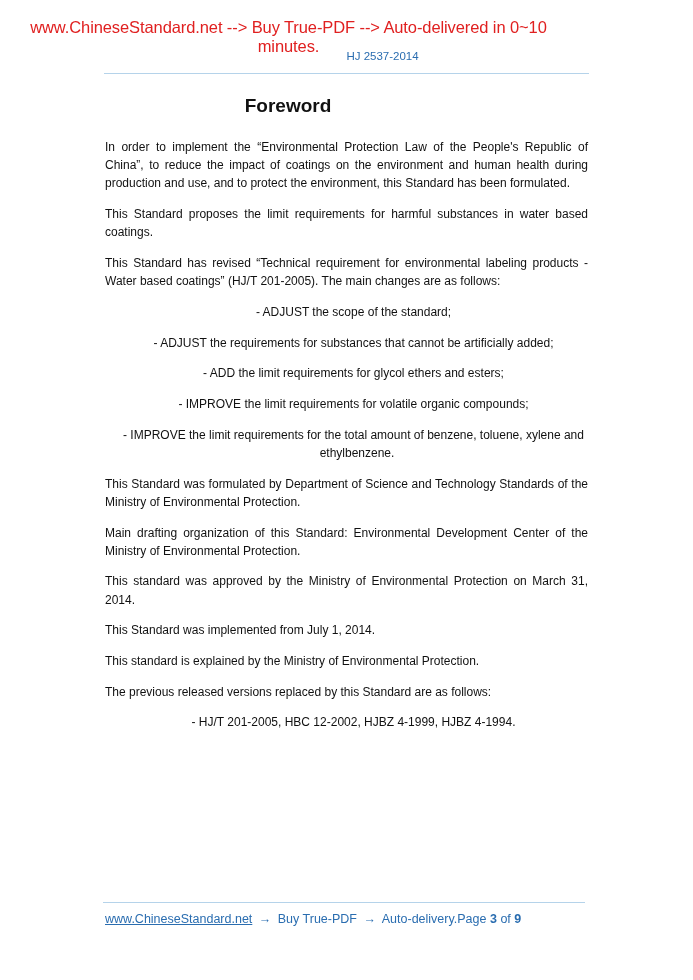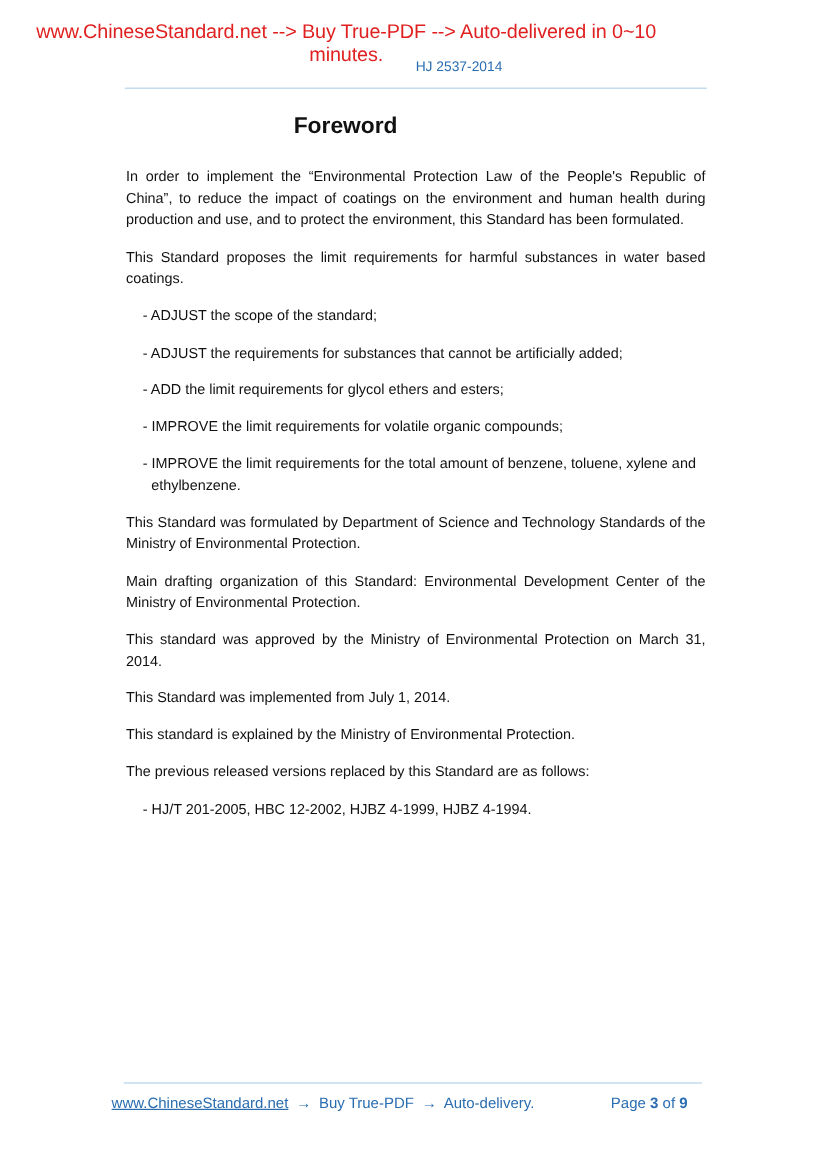--- a/index.html
+++ b/index.html
@@ -21,45 +21,46 @@
     }
     .title {
       position: absolute; top: 95px; left: 0; width: 576px; text-align: center;
       font-weight: bold; font-size: 19px; color: #111;
     }
     .body {
       position: absolute; top: 138px; left: 105px; width: 483px;
       font-size: 12px; line-height: 18.2px;
     }
     .para { margin: 0 0 12.5px 0; text-align: justify; }
-    .list-item { margin: 0 0 12.5px 14px; padding-left: 7px; text-indent: -7px; text-align: left; }
+    .list-item { margin: 0 0 12.5px 14px; padding-left: 7px; text-indent: -7px; text-align: center; }
     .footer-rule {
       position: absolute; top: 902px; left: 103px; width: 482px; height: 1px;
       background: #b5d3ea;
     }
     .footer {
-      position: absolute; top: 912px; left: 93px; width: 480px;
-      font-size: 12.5px; color: #2a6db0; display: flex; justify-content: space-between;
+      position: absolute; top: 912px; left: 105px; width: 480px;
+      font-size: 12.5px; color: #2a6db0; display: flex; 
     }
     .footer a { color: #2a6db0; text-decoration: underline; }
     .footer .arrow { margin: 0 3px; }
     .footer b { font-weight: bold; }
   </style>
 </head>
 <body>
 
 <div class="top-banner">www.ChineseStandard.net --&gt; Buy True-PDF --&gt; Auto-delivered in 0~10 minutes.</div>
 <div class="doc-code">HJ 2537-2014</div>
 <div class="header-rule"></div>
 
 <div class="title">Foreword</div>
 
 <div class="body">
   <p class="para">In order to implement the “Environmental Protection Law of the People's Republic of China”, to reduce the impact of coatings on the environment and human health during production and use, and to protect the environment, this Standard has been formulated.</p>
   <p class="para">This Standard proposes the limit requirements for harmful substances in water based coatings.</p>
+  <p class="para">This Standard has revised “Technical requirement for environmental labeling products - Water based coatings” (HJ/T 201-2005). The main changes are as follows:</p>
   <div>
     <p class="list-item">- ADJUST the scope of the standard;</p>
     <p class="list-item">- ADJUST the requirements for substances that cannot be artificially added;</p>
     <p class="list-item">- ADD the limit requirements for glycol ethers and esters;</p>
     <p class="list-item">- IMPROVE the limit requirements for volatile organic compounds;</p>
     <p class="list-item">- IMPROVE the limit requirements for the total amount of benzene, toluene, xylene and ethylbenzene.</p>
   </div>
   <p class="para">This Standard was formulated by Department of Science and Technology Standards of the Ministry of Environmental Protection.</p>
   <p class="para">Main drafting organization of this Standard: Environmental Development Center of the Ministry of Environmental Protection.</p>
   <p class="para">This standard was approved by the Ministry of Environmental Protection on March 31, 2014.</p>

